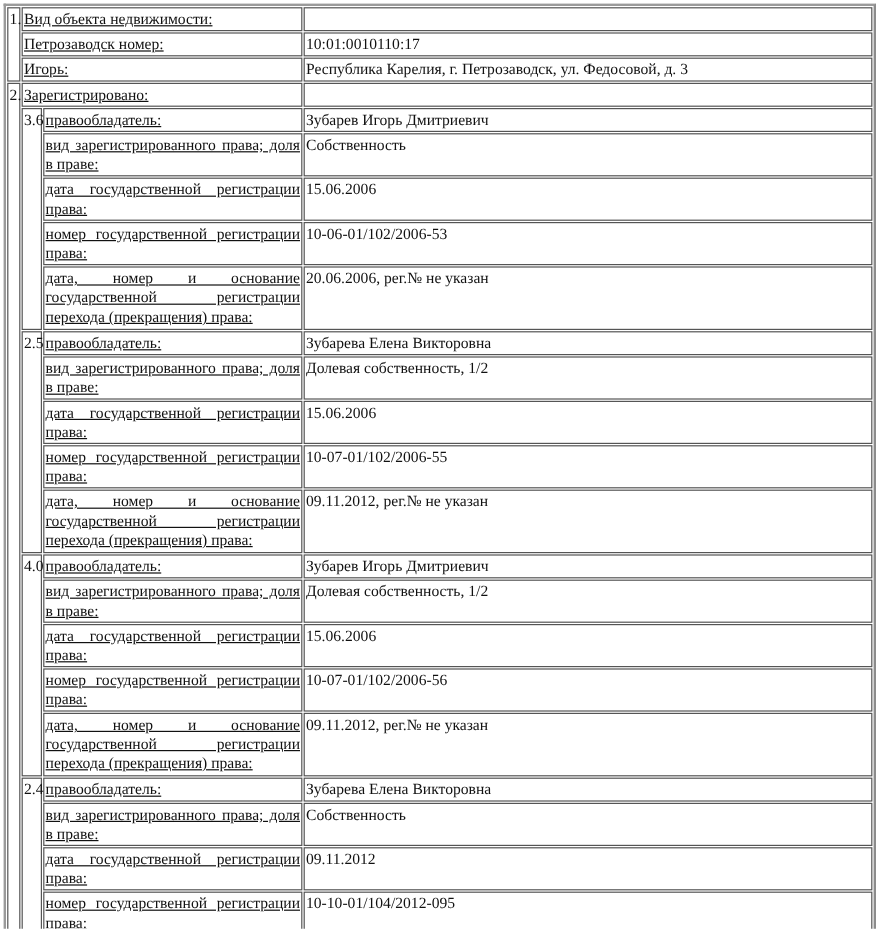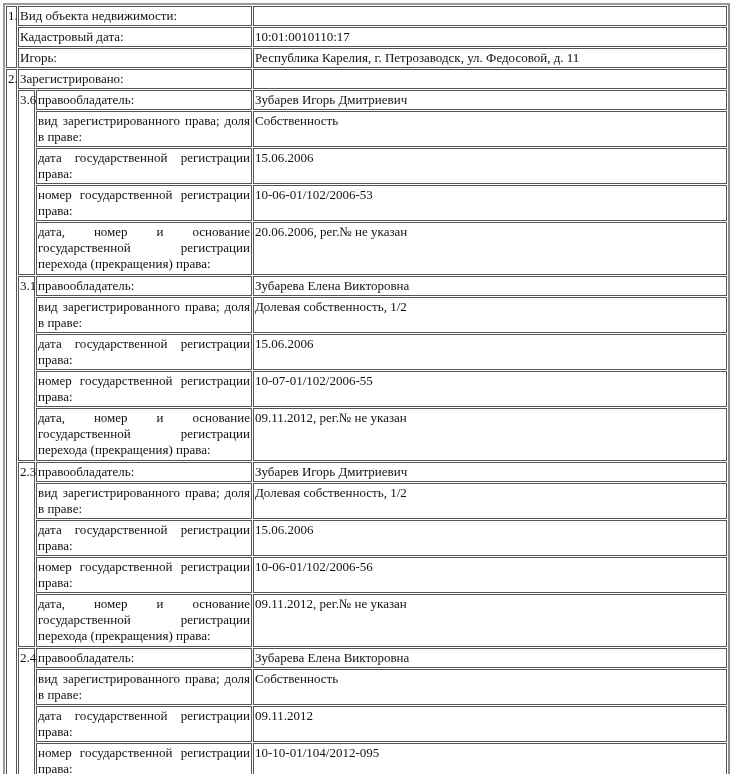--- a/index.html
+++ b/index.html
@@ -17,21 +17,21 @@
     color: #111;
     line-height: 16px;
   }
   table.rec td {
     border: 1px solid #555;
     padding: 1px 1px 1px 1px;
     vertical-align: top;
     background: #fff;
   }
   td.num { padding-left: 1px; padding-right: 0; }
-  td.lbl { text-align: justify; text-align-last: left; }
+  td.lbl { text-align: justify; text-align-last: left; text-decoration: underline; }
   td.val { }
   tr.h1 td { height: 16px; }
   tr.h2 td { height: 29px; }
   tr.h3 td { height: 49px; margin-top: 16px; }
   col.c1 { width: 11px; }
   col.c2 { width: 17px; }
   col.c3 { width: 216px; }
   col.c4 { width: auto; }
 </style>
 </head>
@@ -46,26 +46,26 @@
         <col class="c4">
       </colgroup>
   <tbody>
 
     <tr class="h1">
       <td class="num" rowspan="3">1.</td>
       <td class="lbl" colspan="2">Вид объекта недвижимости:</td>
       <td class="val"></td>
     </tr>
     <tr class="h1">
-      <td class="lbl" colspan="2">Кадастровый дата:</td>
+      <td class="lbl" colspan="2">Петрозаводск номер:</td>
       <td class="val">10:01:0010110:17</td>
     </tr>
     <tr class="h1">
       <td class="lbl" colspan="2">Игорь:</td>
-      <td class="val">Республика Карелия, г. Петрозаводск, ул. Федосовой, д. 11</td>
+      <td class="val">Республика Карелия, г. Петрозаводск, ул. Федосовой, д. 3</td>
     </tr>
 
     <tr class="h1">
       <td class="num" rowspan="21">2.</td>
       <td class="lbl" colspan="2">Зарегистрировано:</td>
       <td class="val"></td>
     </tr>
 
     <tr class="h1">
       <td class="num" rowspan="5">3.6</td>
@@ -83,21 +83,21 @@
     <tr class="h2">
       <td class="lbl">номер государственной регистрации права:</td>
       <td class="val">10-06-01/102/2006-53</td>
     </tr>
     <tr class="h3">
       <td class="lbl">дата, номер и основание государственной регистрации перехода (прекращения) права:</td>
       <td class="val">20.06.2006, рег.№ не указан</td>
     </tr>
 
     <tr class="h1">
-      <td class="num" rowspan="5">3.1</td>
+      <td class="num" rowspan="5">2.5</td>
       <td class="lbl">правообладатель:</td>
       <td class="val">Зубарева Елена Викторовна</td>
     </tr>
     <tr class="h2">
       <td class="lbl">вид зарегистрированного права; доля в праве:</td>
       <td class="val">Долевая собственность, 1/2</td>
     </tr>
     <tr class="h2">
       <td class="lbl">дата государственной регистрации права:</td>
       <td class="val">15.06.2006</td>
@@ -105,35 +105,35 @@
     <tr class="h2">
       <td class="lbl">номер государственной регистрации права:</td>
       <td class="val">10-07-01/102/2006-55</td>
     </tr>
     <tr class="h3">
       <td class="lbl">дата, номер и основание государственной регистрации перехода (прекращения) права:</td>
       <td class="val">09.11.2012, рег.№ не указан</td>
     </tr>
 
     <tr class="h1">
-      <td class="num" rowspan="5">2.3</td>
+      <td class="num" rowspan="5">4.0</td>
       <td class="lbl">правообладатель:</td>
       <td class="val">Зубарев Игорь Дмитриевич</td>
     </tr>
     <tr class="h2">
       <td class="lbl">вид зарегистрированного права; доля в праве:</td>
       <td class="val">Долевая собственность, 1/2</td>
     </tr>
     <tr class="h2">
       <td class="lbl">дата государственной регистрации права:</td>
       <td class="val">15.06.2006</td>
     </tr>
     <tr class="h2">
       <td class="lbl">номер государственной регистрации права:</td>
-      <td class="val">10-06-01/102/2006-56</td>
+      <td class="val">10-07-01/102/2006-56</td>
     </tr>
     <tr class="h3">
       <td class="lbl">дата, номер и основание государственной регистрации перехода (прекращения) права:</td>
       <td class="val">09.11.2012, рег.№ не указан</td>
     </tr>
 
     <tr class="h1">
       <td class="num" rowspan="5">2.4</td>
       <td class="lbl">правообладатель:</td>
       <td class="val">Зубарева Елена Викторовна</td>

